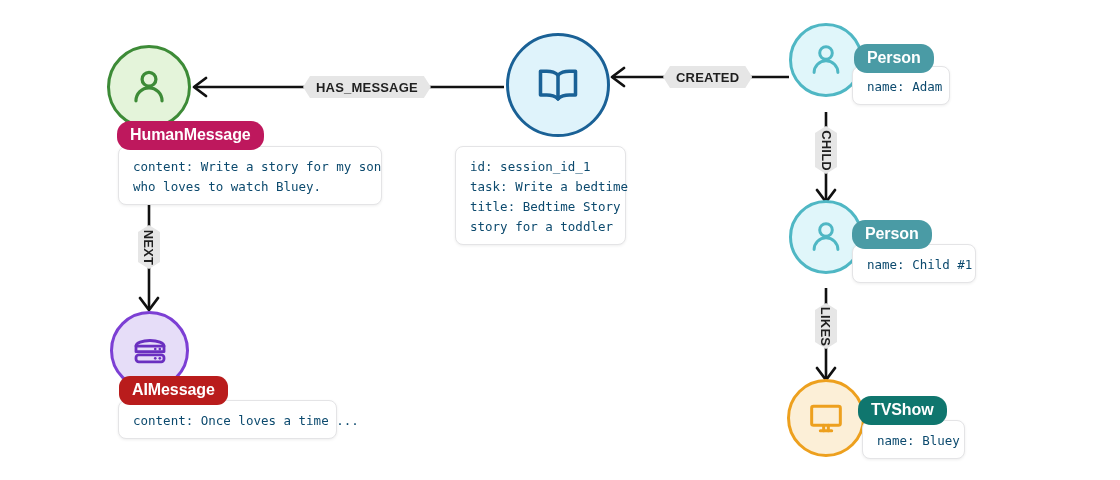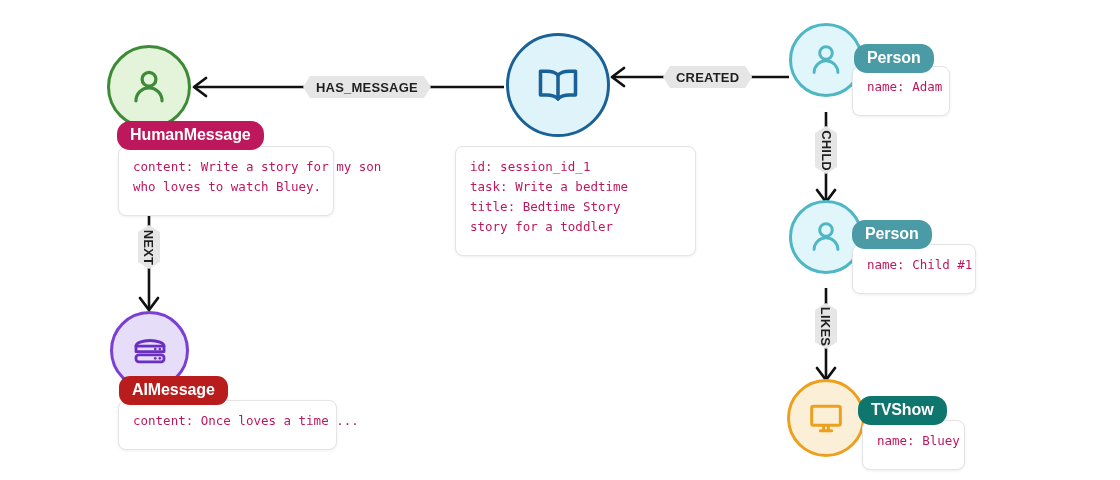--- a/index.html
+++ b/index.html
@@ -48,24 +48,24 @@
     z-index: 6;
   }
 
   
   .props {
     position: absolute;
     background: #ffffff;
     border: 1px solid #e4e4e6;
     border-radius: 8px;
     box-shadow: 0 1px 3px rgba(0,0,0,0.07);
-    padding: 10px 14px 18px 14px;
+    padding: 10px 14px 7px 14px;
     font-family: "DejaVu Sans Mono", "Liberation Mono", monospace;
     font-size: 12.5px;
-    color: #be185d;
+    color: #0c4a6e;
     line-height: 20px;
     white-space: nowrap;
     z-index: 4;
   }
   .props div { white-space: nowrap; }
 
   
   .rel {
     position: absolute;
     z-index: 5;
@@ -118,33 +118,33 @@
     <polyline points="817,368 826,380 835,368" fill="none" stroke="#111111" stroke-width="2.8" stroke-linecap="round" stroke-linejoin="round"></polyline>
   </svg>
 
   <div class="node" style="left:107px; top:45px; width:84px; height:84px; border-width:3.5px; border-color:#3d8b37; background:#e4f4da;">
     <svg width="46" height="46" viewBox="0 0 24 24" fill="none" stroke="#3d8b37" stroke-width="1.7" stroke-linecap="round" stroke-linejoin="round">
       <circle cx="12" cy="8" r="3.6"></circle>
       <path d="M5.2 19.2a6.8 6.8 0 0 1 13.6 0"></path>
     </svg>
   </div>
   <div class="pill" style="left:117px; top:121px; background:#be185d;">HumanMessage</div>
-  <div class="props" style="left:118px; top:146px; width:216px;">
+  <div class="props" style="left:118px; top:146px; width:264px;">
     <div>content: Write a story for my son</div>
     <div>who loves to watch Bluey.</div>
   </div>
 
   <div class="node" style="left:506px; top:33px; width:104px; height:104px; border-width:3.5px; border-color:#1a6196; background:#dff3fb;">
     <svg width="50" height="50" viewBox="0 0 24 24" fill="none" stroke="#1a6196" stroke-width="1.7" stroke-linecap="round" stroke-linejoin="round">
       <path d="M12 7.2C10.6 5.9 8.9 5.4 6.6 5.4H3.6v11.4h3c2.3 0 4 .6 5.4 1.8"></path>
       <path d="M12 7.2c1.4-1.3 3.1-1.8 5.4-1.8h3v11.4h-3c-2.3 0-4 .6-5.4 1.8"></path>
       <path d="M12 7.2v11.4"></path>
     </svg>
   </div>
-  <div class="props" style="left:455px; top:146px; width:241px;">
+  <div class="props" style="left:455px; top:146px; width:171px;">
     <div>id: session_id_1</div>
     <div>task: Write a bedtime</div>
     <div>title: Bedtime Story</div>
     <div>story for a toddler</div>
   </div>
 
   <div class="node" style="left:110px; top:311px; width:79px; height:79px; border-width:3.5px; border-color:#7c3fd4; background:#e6ddf8;">
     <svg width="42" height="42" viewBox="0 0 24 24" fill="none" stroke="#6a2fc0" stroke-width="1.6" stroke-linecap="round" stroke-linejoin="round">
       <path d="M4 9.2h16v3.2H4z"></path>
       <path d="M4 9.2a8 3.2 0 0 1 16 0"></path>

